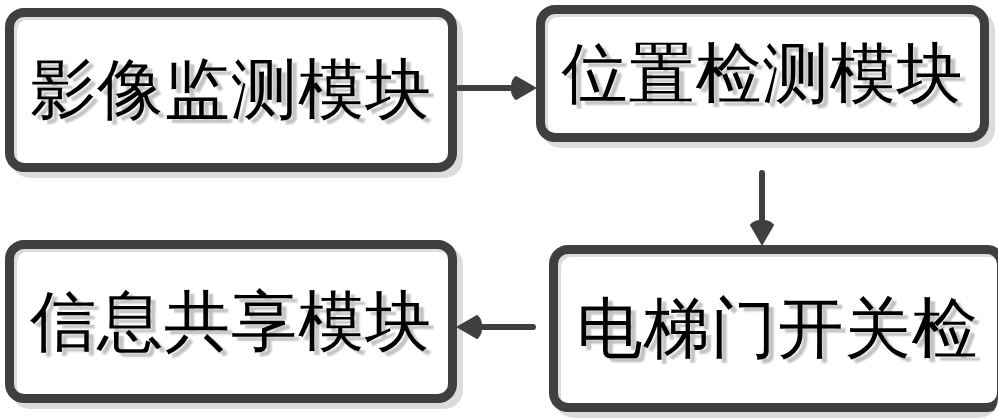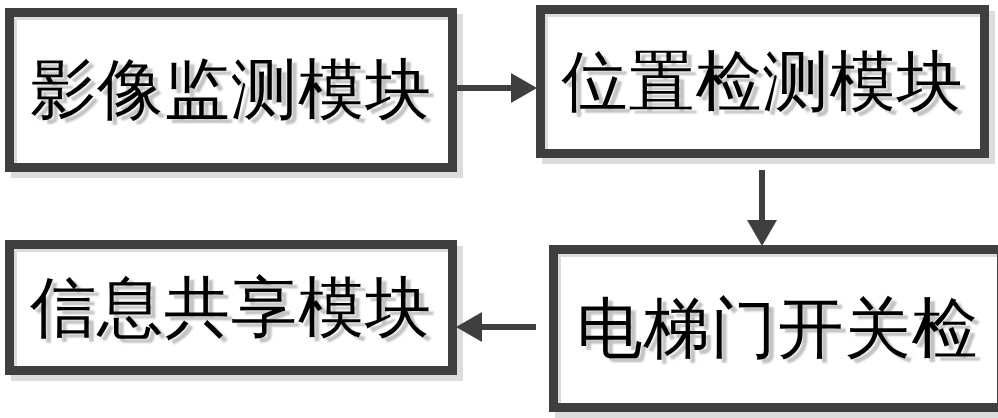--- a/index.html
+++ b/index.html
@@ -1,20 +1,20 @@
 <!DOCTYPE html>
 <html><head>
 <meta charset="utf-8">
 <style>
   :root {
     --line-color: #3f3f3f;
     --shadow-color: #dcdcdc;
     --text-shadow-color: #c2c2c2;
   }
-  * { margin: 0; padding: 0; box-sizing: border-box; }
+  * { margin: 0; padding: 0; box-sizing: border-box; border-radius: 19px; }
   html, body { background: #ffffff; }
   .canvas {
     position: relative;
     width: 998px;
     height: 418px;
     background: #ffffff;
     font-family: "Liberation Serif", "DejaVu Serif", serif;
     overflow: hidden;
   }
   .box {
@@ -29,23 +29,23 @@
     text-align: center;
     color: #000000;
     font-size: 66px;
     letter-spacing: 1px;
     line-height: 78px;
     text-shadow: 5px 4px 2px var(--text-shadow-color);
     white-space: nowrap;
   }
   .box .line-text { display: block; }
   .box-1 { left: 5px;   top: 8px;   width: 452px; height: 164px; }
-  .box-2 { left: 536px; top: 5px;   width: 453px; height: 153px; }
+  .box-2 { left: 536px; top: 5px;   width: 453px; height: 137px; }
   .box-3 { left: 549px; top: 245px; width: 457px; height: 167px; }
-  .box-4 { left: 5px;   top: 240px; width: 452px; height: 135px; }
+  .box-4 { left: 5px;   top: 240px; width: 452px; height: 163px; }
 
   .arrow-line {
     position: absolute;
     background: var(--line-color);
   }
   .arrow-head {
     position: absolute;
     width: 0;
     height: 0;
   }

